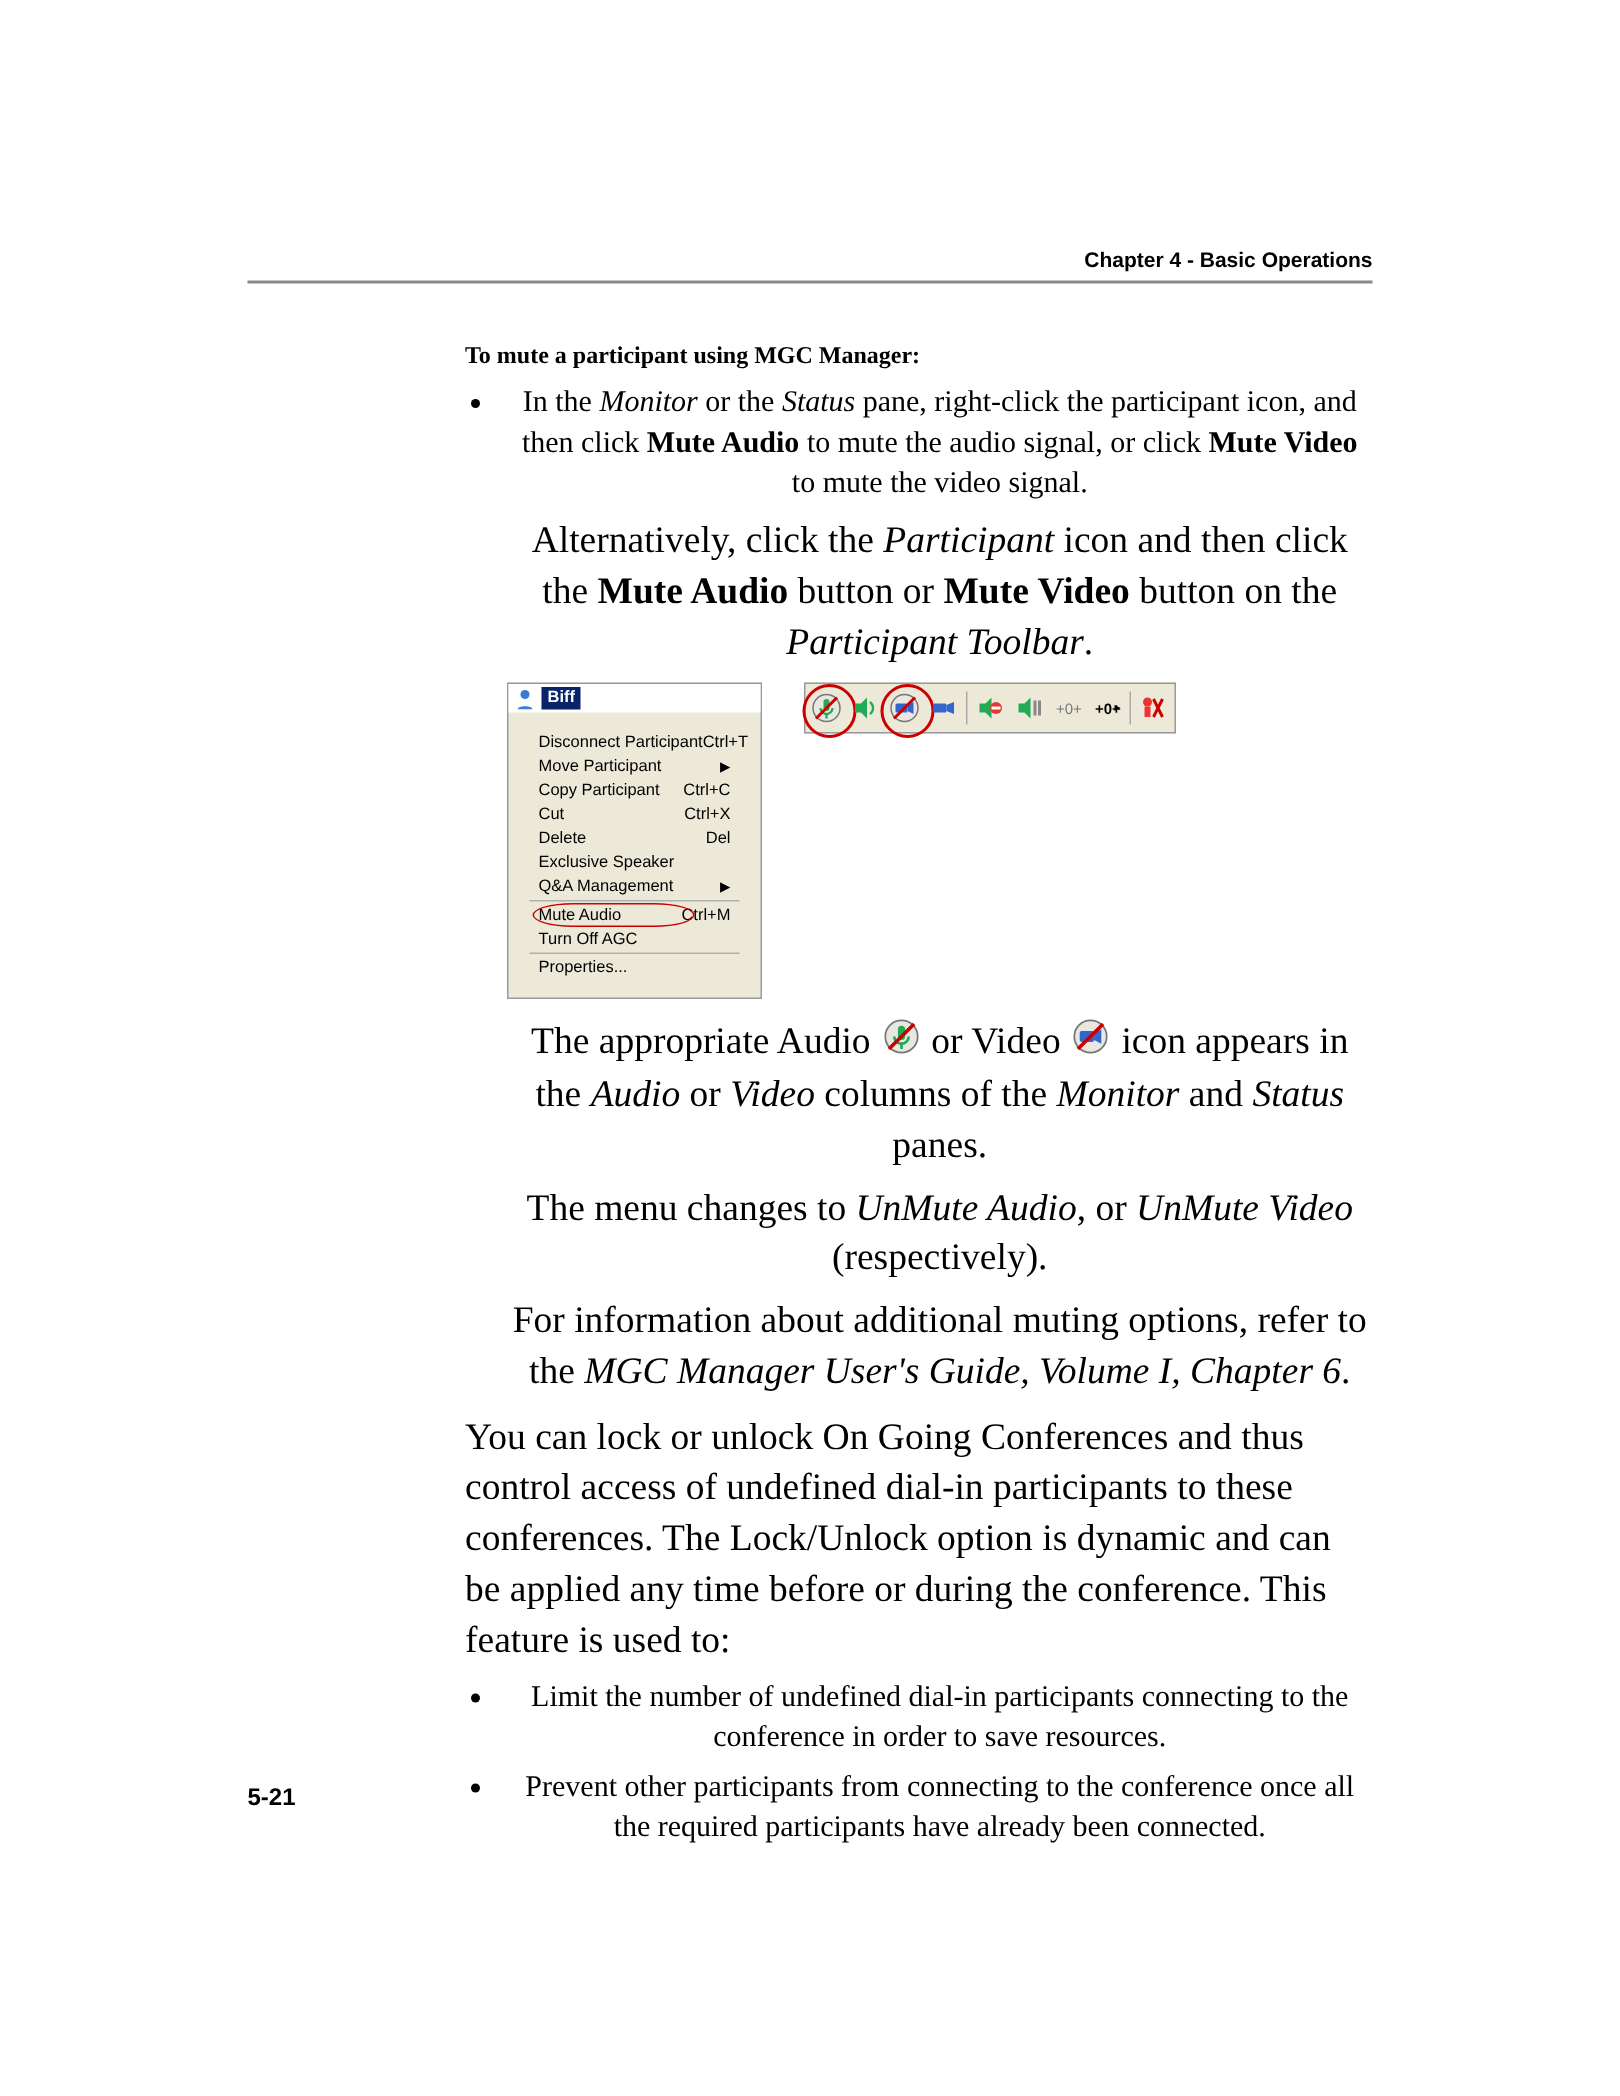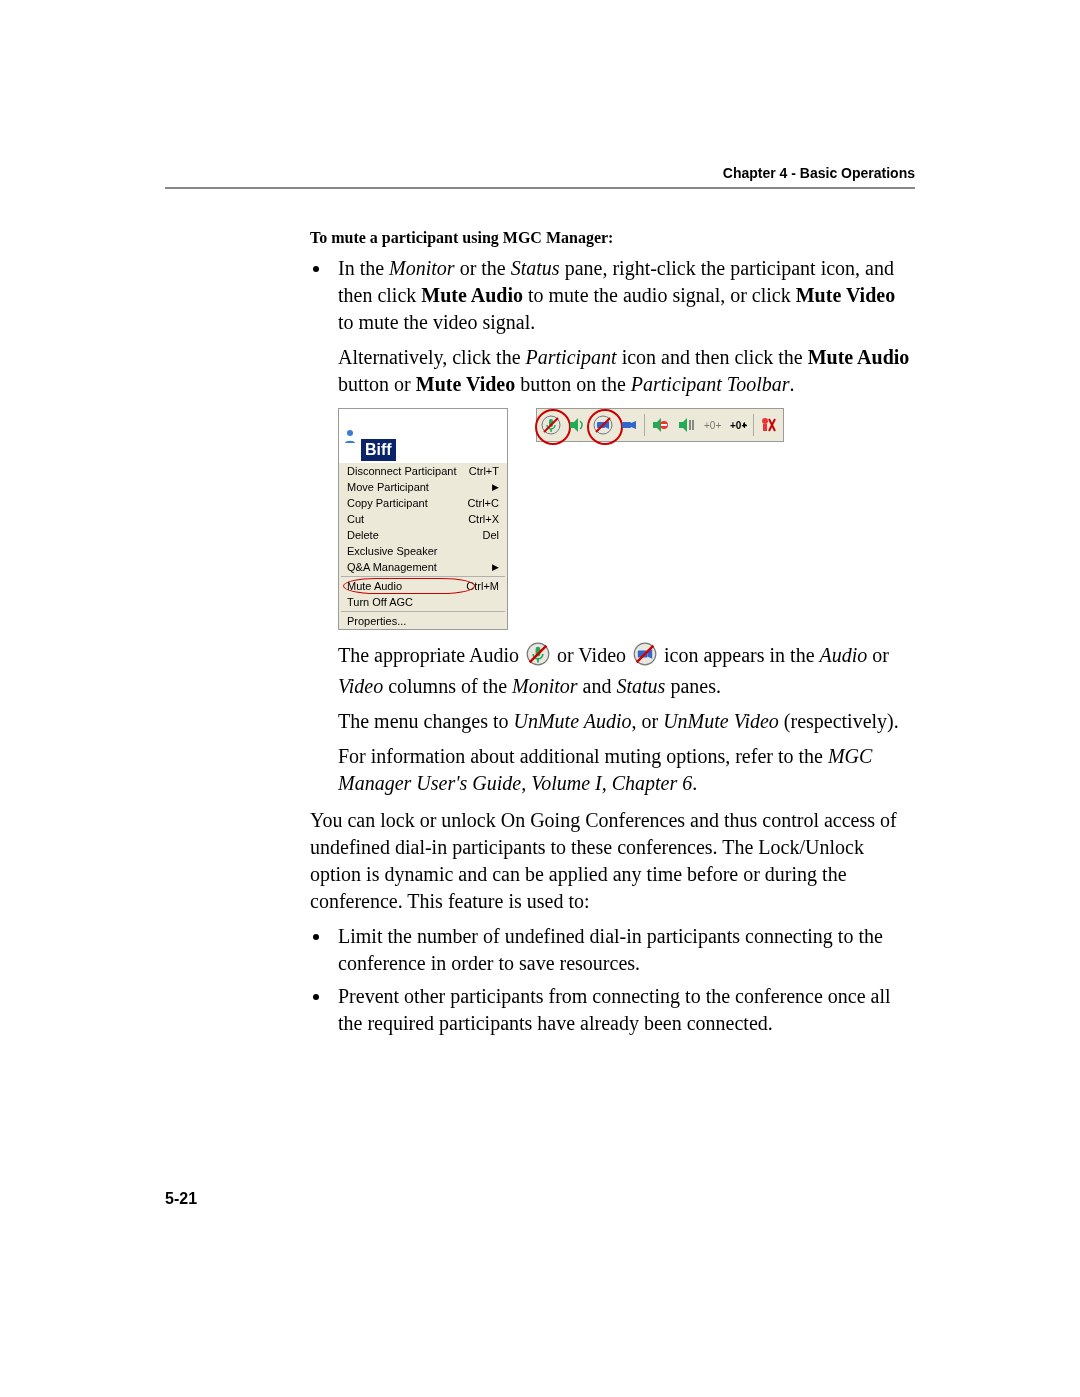--- a/index.html
+++ b/index.html
@@ -39,23 +39,24 @@
   }
   ul.bullets {
     margin: 0 0 10px 0;
     padding-left: 22px;
   }
   ul.bullets li {
     font-size: 20px;
     line-height: 1.35;
     margin-bottom: 6px;
     padding-left: 6px;
+    text-align: center;
   }
   .para {
-    font-size: 20px;
+    font-size: 25px;
     line-height: 1.35;
     margin: 8px 0;
   }
   .italic { font-style: italic; }
   .bold { font-weight: bold; }
 
   
   .screenshot-row {
     display: flex;
     gap: 28px;
@@ -80,25 +81,24 @@
   .user-icon {
     width: 14px; height: 14px;
     display: inline-block;
   }
   .user-icon svg { width:14px; height:14px; }
   .biff-label {
     background: #0a246a;
     color: #fff;
     font-weight: bold;
     padding: 0 4px;
-    font-size: 16px;
-    margin-top: 28px;
+    font-size: 11px;
   }
   .ctx-menu {
-    padding: 0;
+    padding: 12px;
   }
   .ctx-item {
     display: flex;
     justify-content: space-between;
     align-items: center;
     padding: 1px 8px;
     height: 14px;
     line-height: 14px;
     white-space: nowrap;
   }

